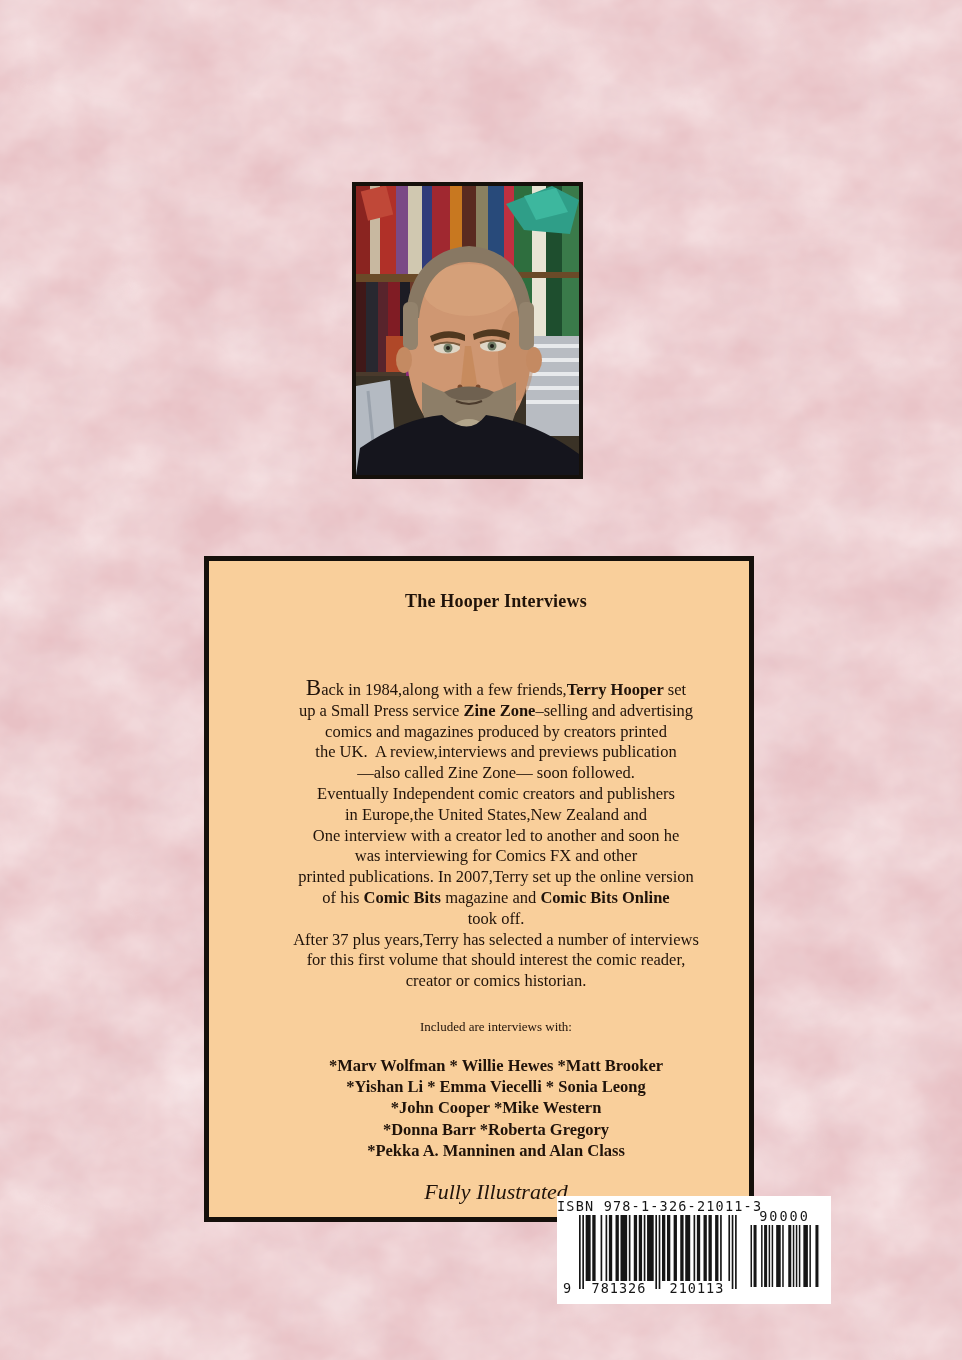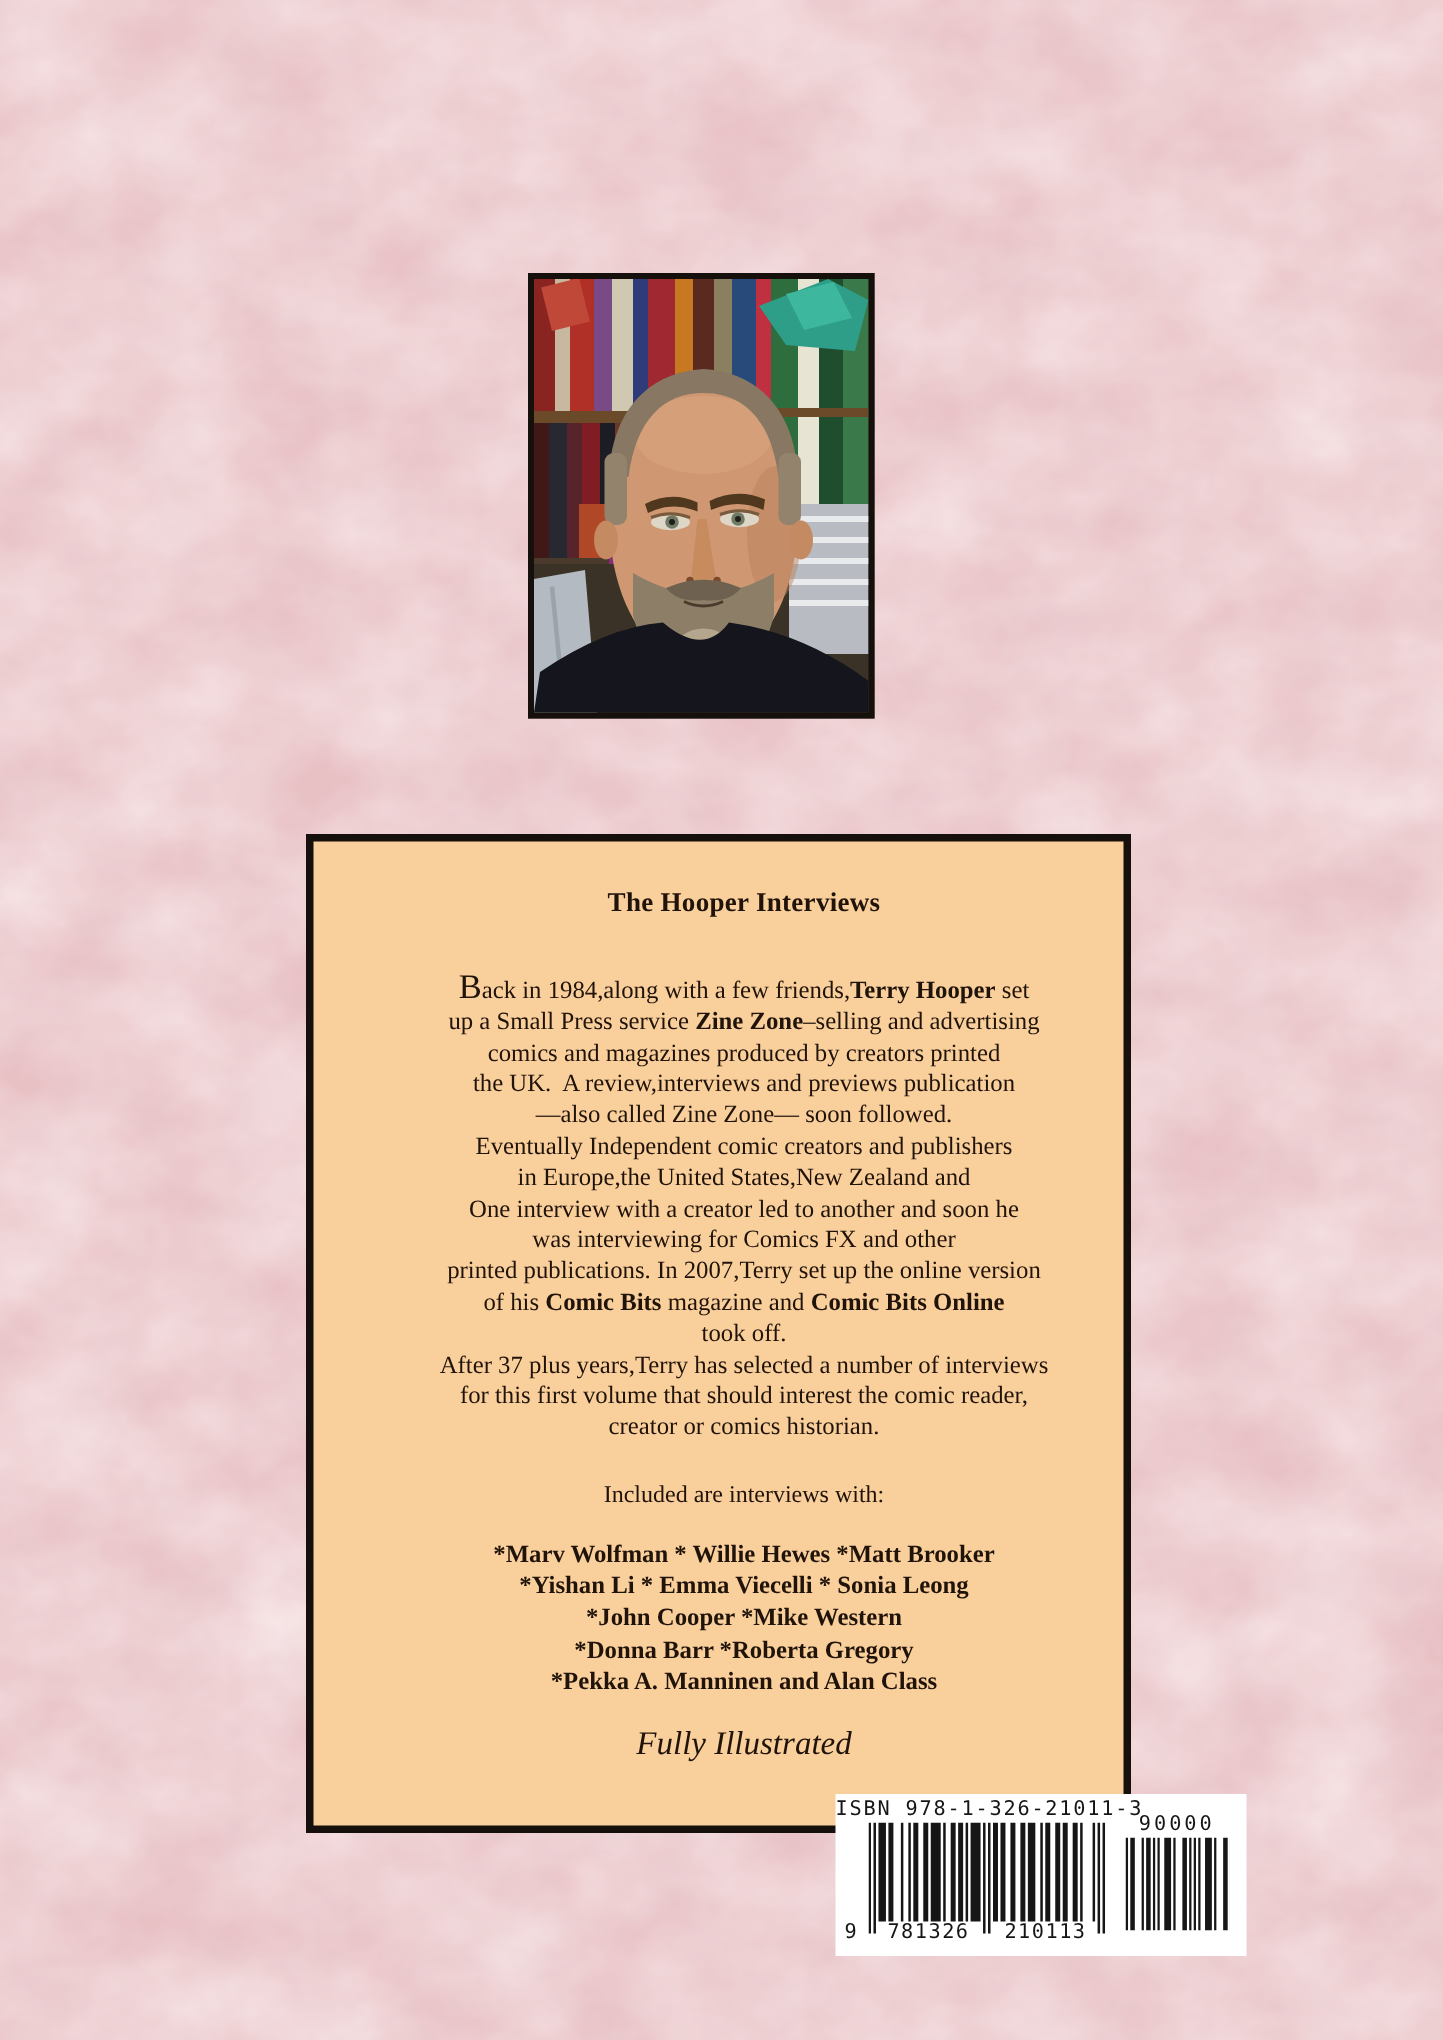--- a/index.html
+++ b/index.html
@@ -17,24 +17,24 @@
   .photo-frame svg{display:block;}
   .panel{
     position:absolute;left:204px;top:556px;width:506px;height:656px;
     border:5px solid var(--frame,#15100b);
     background:var(--panel,#f9cf9b);
     color:var(--ink,#20130a);
     text-align:center;
     padding-left:34px;
   }
   .panel-title{margin-top:28px;font-size:18px;font-weight:bold;line-height:24px;letter-spacing:0.2px;}
-  .blurb{margin-top:33px;font-size:16.5px;line-height:20.8px;}
+  .blurb{margin-top:63px;font-size:16.5px;line-height:20.8px;}
   .bline{white-space:pre;}
   .bigcap{font-size:23px;line-height:1;}
-  .included{margin-top:24px;font-size:16px;line-height:21px;}
+  .included{margin-top:24px;font-size:13px;line-height:21px;}
   .names{margin-top:18px;font-weight:bold;font-size:16.5px;line-height:21.2px;}
   .names div{white-space:pre;}
   .footer-note{margin-top:18px;font-weight:normal;font-style:italic;font-size:22px;}
   .barcode-box{
     position:absolute;left:557px;top:1196px;width:274px;height:108px;
     background:var(--bcbg,#ffffff);
     font-family:"DejaVu Sans Mono","Liberation Mono",monospace;
     color:#161616;
   }
   .isbn-line{position:absolute;left:0;top:2px;font-size:13.5px;letter-spacing:1.2px;white-space:pre;}

